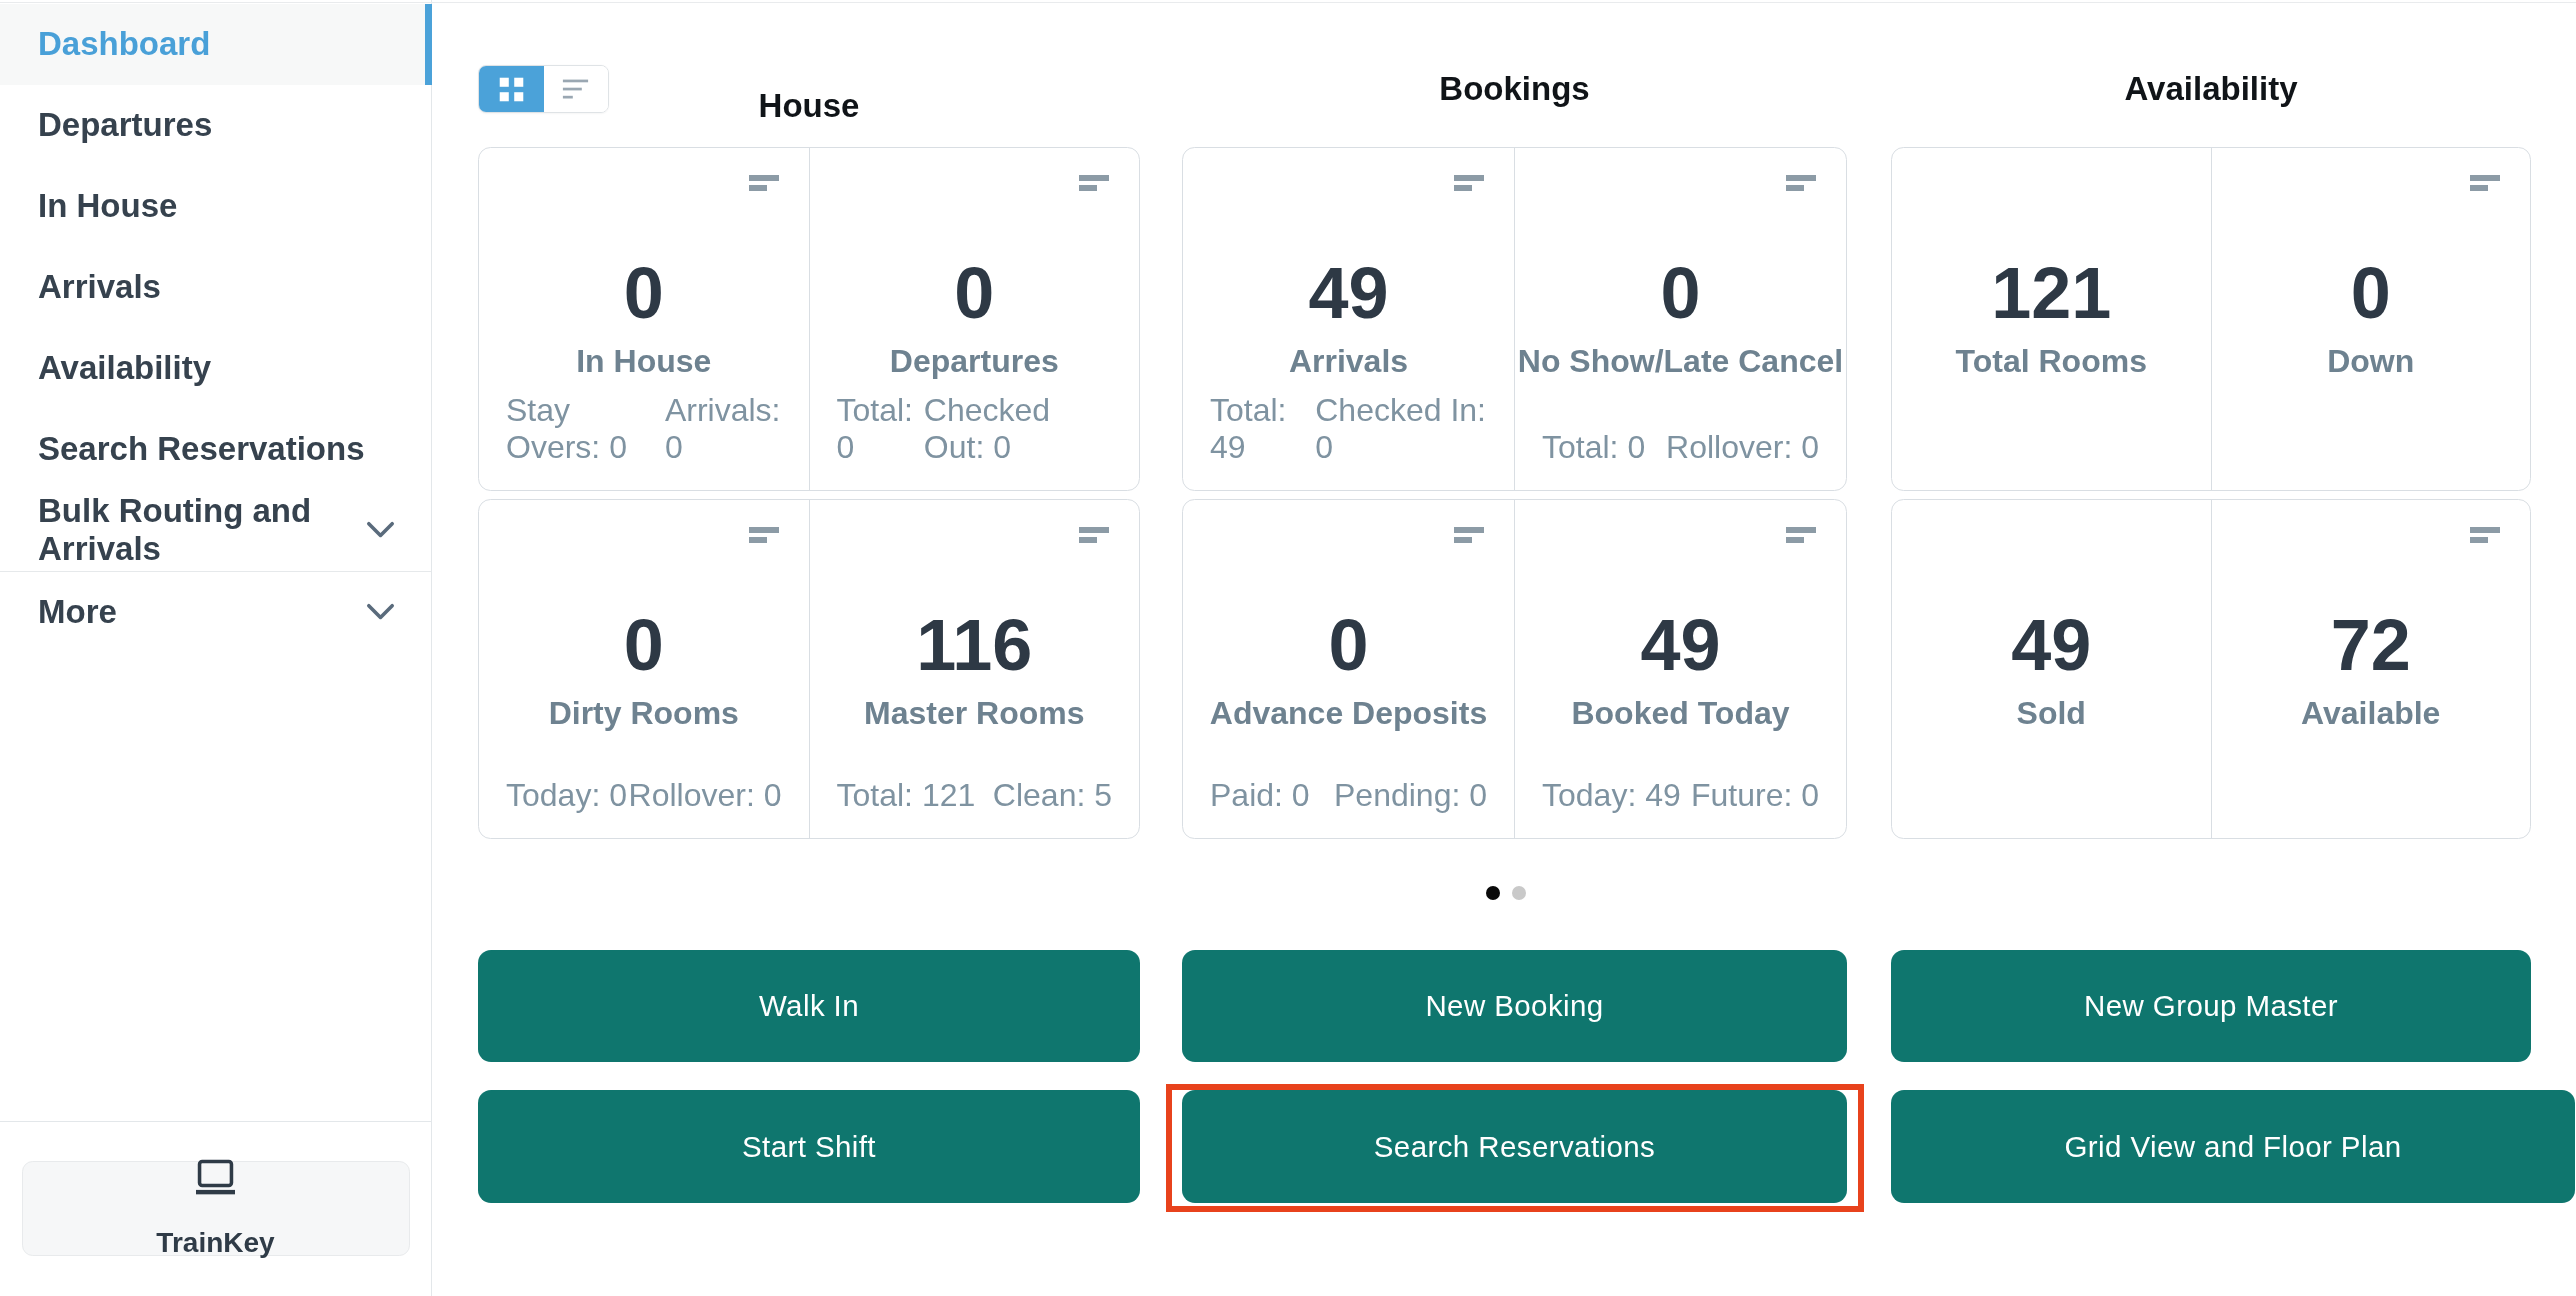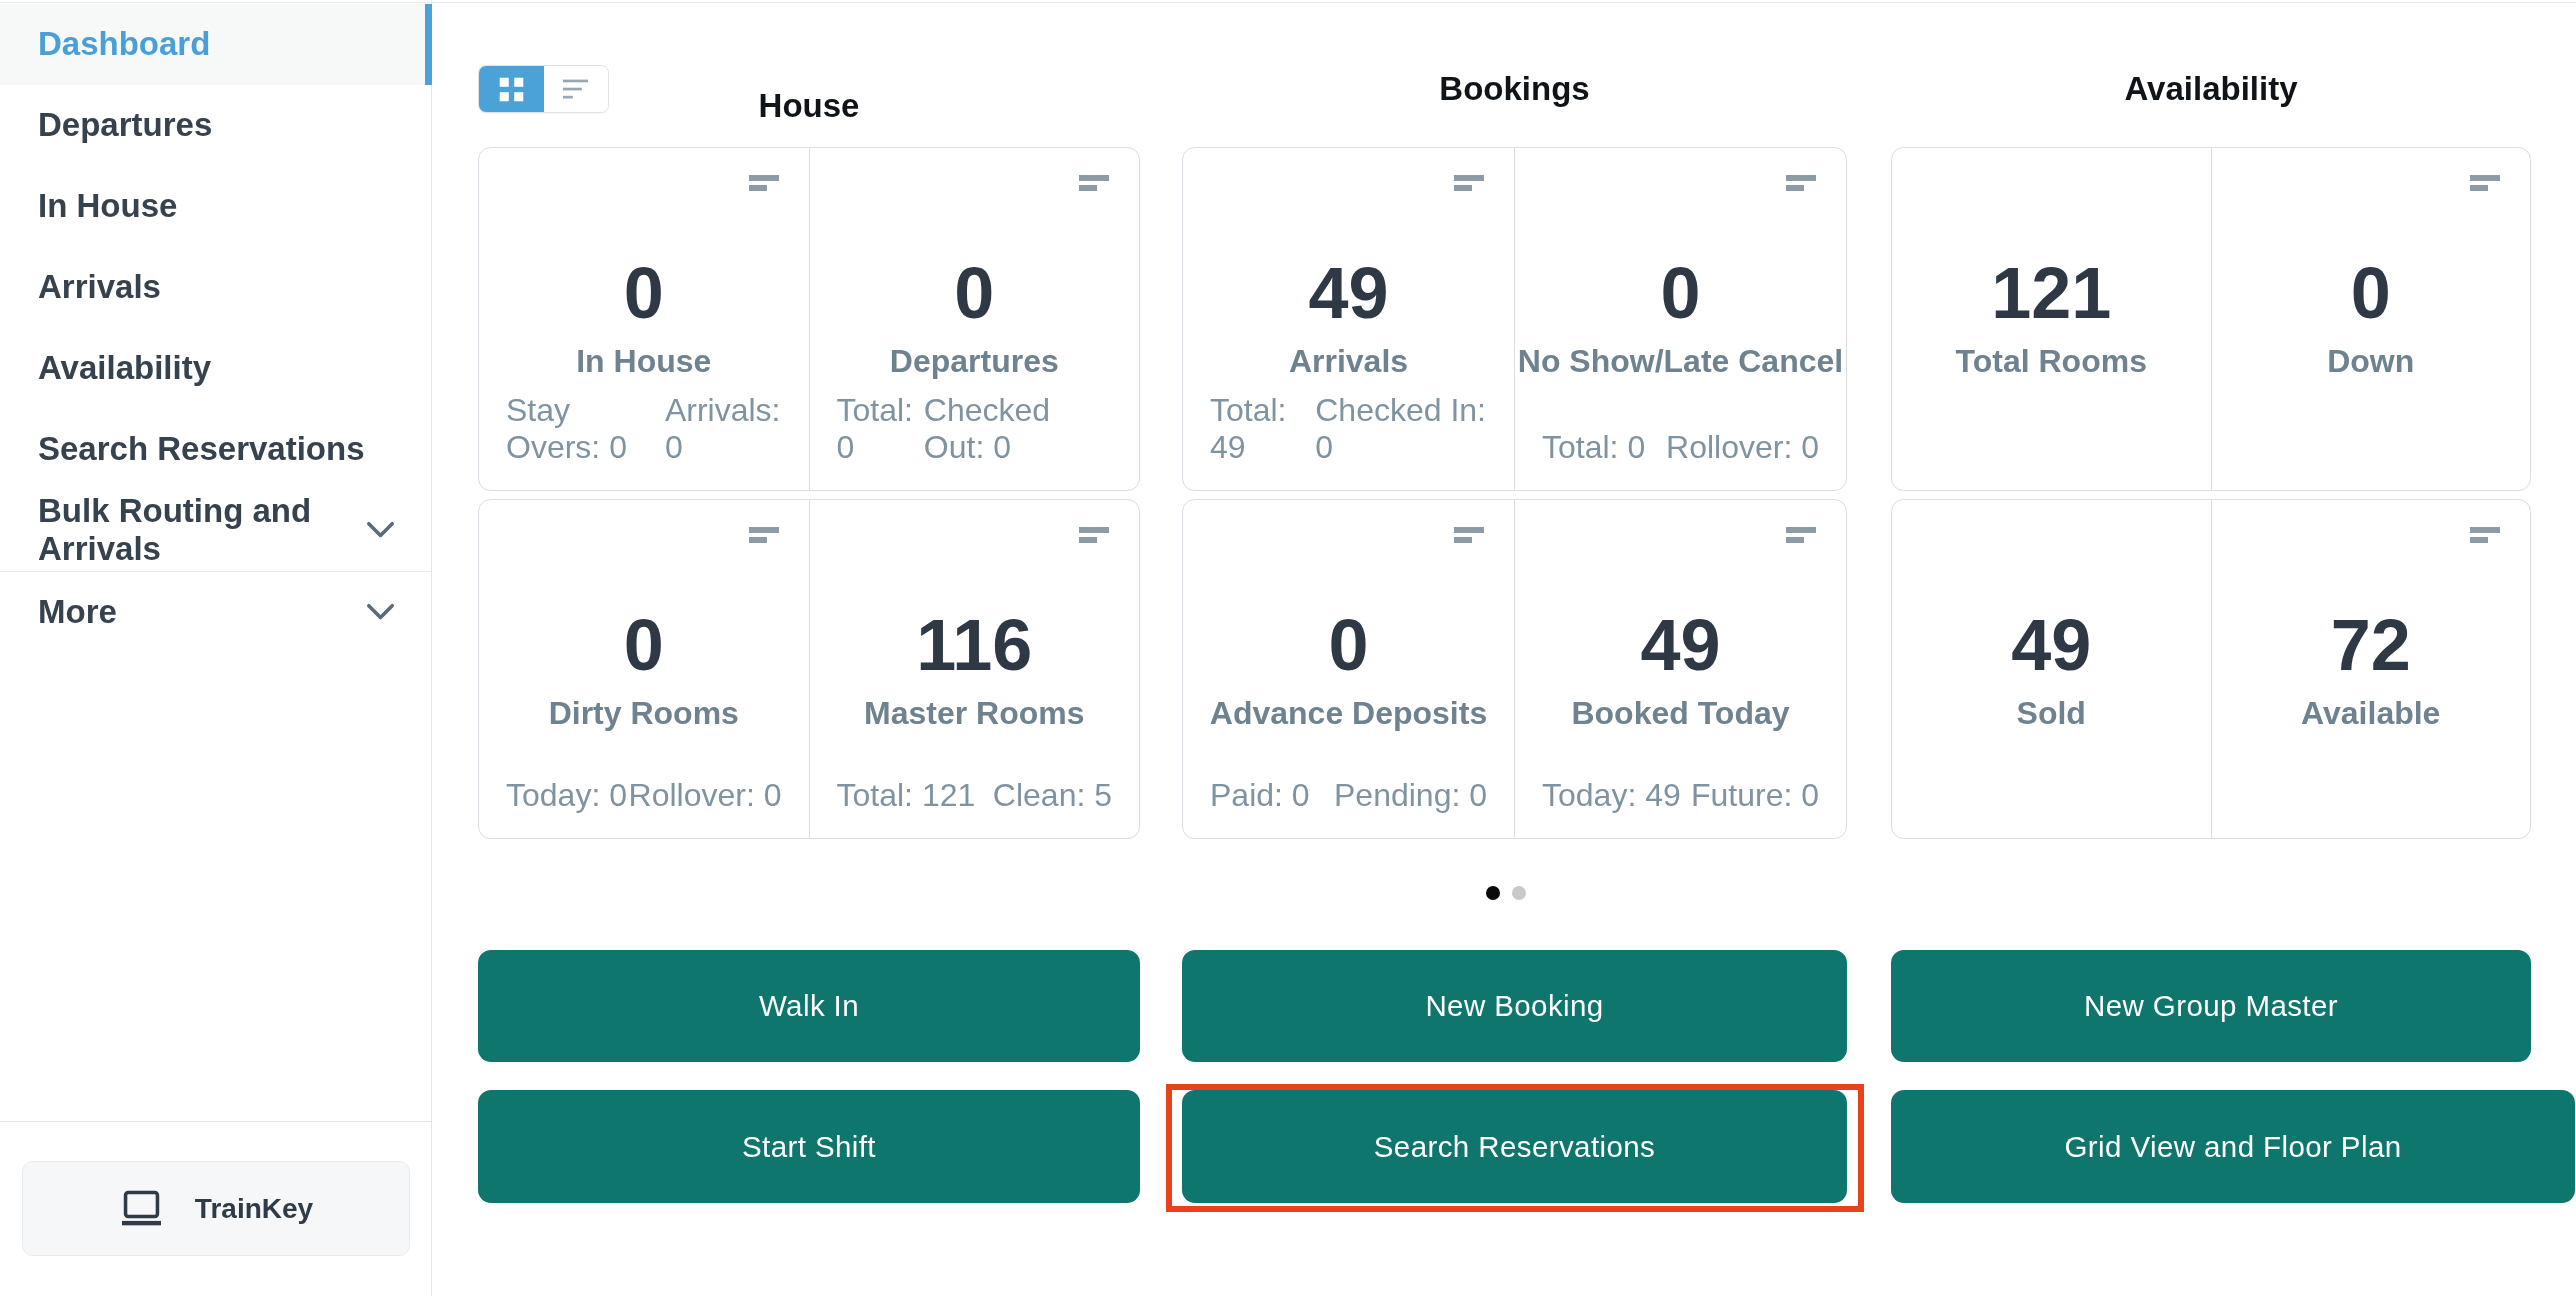--- a/index.html
+++ b/index.html
@@ -22,21 +22,21 @@
   .nav-item.active { background:#f7f8f8; color:#49a0d8; }
   .nav-item.active::after { content:''; position:absolute; right:-0.9px; top:0; bottom:0;
                             width:7.2px; background:#4ba2d9; }
   .nav-item .chev { margin-left:auto; display:flex; align-items:center; }
   .nav-divider { height:0.9px; background:#e6e9eb; }
   .sidebar-footer { position:absolute; left:0; right:0; top:1121px; bottom:0;
                     border-top:0.9px solid #e3e7ea; background:#fff; }
   .trainkey-btn { position:absolute; left:21.5px; right:21.5px; top:39px; height:95px;
                   background:#f6f7f8; border:0.9px solid #e8eaec; border-radius:10.7px;
                   display:flex; align-items:center; justify-content:center; gap:30px;
-                  font-size:28px; font-weight:700; color:#2f3b47; cursor:pointer; }
+                  font-size:28px; font-weight:700; color:#2f3b47; cursor:pointer;flex-direction:column; }
 
   
   .view-toggle { position:absolute; left:478px; top:65px; width:131px; height:48px;
                  display:flex; border-radius:8px; overflow:hidden;
                  border:0.9px solid #dfe3e6; box-shadow:0 0.9px 1.8px rgba(0,0,0,.04); }
   .vt-seg { flex:1; display:flex; align-items:center; justify-content:center; cursor:pointer; }
   .vt-grid { background:#4ba2d9; }
   .vt-list { background:#ffffff; }
   .section-title { position:absolute; top:70px; font-size:33px; font-weight:700;
                    color:#101418; text-align:center; }

